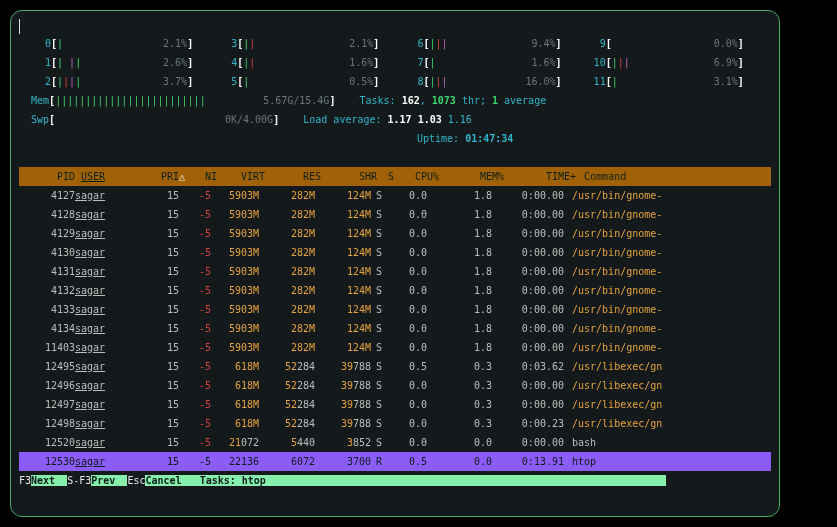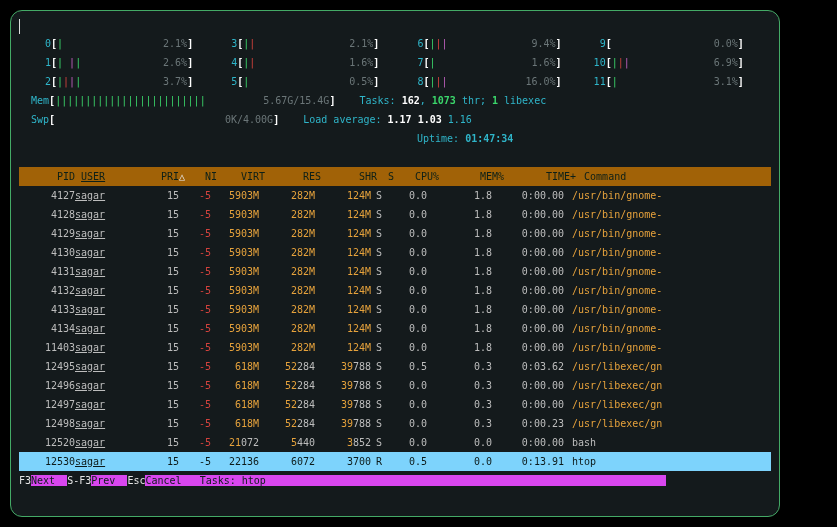--- a/index.html
+++ b/index.html
@@ -26,58 +26,58 @@
   .row{white-space:pre;display:flex;}
   .c-cyan{color:#2fb5c9;}
   .c-white{color:#e6e6e6;}
   .c-bwhite{color:#ffffff;font-weight:bold;}
   .c-green{color:#3bd66b;}
   .c-red{color:#d3423d;}
   .c-mag{color:#c060c0;}
   .c-orange{color:#e6a23c;}
   .c-dim{color:#6b7678;}
   .bg-green{background:#a16207;color:#0d2018;}
-  .bg-brown{background:#7dd3fc;color:#0d1b1a;justify-content:flex-end;}
+  .bg-brown{background:#8b5cf6;color:#0d1b1a;justify-content:flex-end;}
   .bars{letter-spacing:0;}
   .proc-line{display:flex;white-space:pre;}
   .w-pid{width:56px;text-align:right;}
   .w-user{width:56px;text-decoration:underline;}
   .w-pri{width:48px;text-align:right;}
   .w-ni{width:32px;text-align:right;}
   .w-virt{width:48px;text-align:right;}
   .w-res{width:56px;text-align:right;}
   .w-shr{width:56px;text-align:right;}
   .w-s{width:16px;text-align:center;}
   .w-cpu{width:40px;text-align:right;}
   .w-mem{width:40px;text-align:right;margin-left:25px;}
   .w-time{width:72px;text-align:right;}
   .w-cmd{flex:1;overflow:hidden;padding-left:8px;}
   .headerbar{display:flex;white-space:pre;padding-left:0;}
   .sort-ind{color:#e6e6e6;}
   .cursor{display:inline-block;width:1px;height:15px;background:#ddd;vertical-align:middle;}
   #proc-body{}
   .footer{white-space:pre;}
-  .kbox{background:#d946ef;color:#0d1b1a;}
+  .kbox{background:#86efac;color:#0d1b1a;font-weight:bold;}
 </style>
 </head>
 <body>
 
 <div class="term">
   <div class="row"><span class="cursor"></span></div>
 
   <div id="cpu-rows">
       <div class="row"><span><span class="c-cyan" style="display:inline-block;width:32px;text-align:right;">0</span><span class="c-bwhite">[</span><span class="bars" style="display:inline-block;width:100px;"><span class="c-green">|</span></span><span class="c-dim" style="display:inline-block;width:0px;"></span><span class="c-dim"> 2.1%</span><span class="c-bwhite">]</span></span><span>  </span><span><span class="c-cyan" style="display:inline-block;width:32px;text-align:right;">3</span><span class="c-bwhite">[</span><span class="bars" style="display:inline-block;width:100px;"><span class="c-green">|</span><span class="c-red">|</span></span><span class="c-dim" style="display:inline-block;width:0px;"></span><span class="c-dim"> 2.1%</span><span class="c-bwhite">]</span></span><span>  </span><span><span class="c-cyan" style="display:inline-block;width:32px;text-align:right;">6</span><span class="c-bwhite">[</span><span class="bars" style="display:inline-block;width:96px;"><span class="c-green">|</span><span class="c-red">|</span><span class="c-mag">|</span></span><span class="c-dim" style="display:inline-block;width:0px;"></span><span class="c-dim"> 9.4%</span><span class="c-bwhite">]</span></span><span>  </span><span><span class="c-cyan" style="display:inline-block;width:32px;text-align:right;">9</span><span class="c-bwhite">[</span><span class="bars" style="display:inline-block;width:96px;"></span><span class="c-dim" style="display:inline-block;width:0px;"></span><span class="c-dim"> 0.0%</span><span class="c-bwhite">]</span></span><span>  </span></div>
       <div class="row"><span><span class="c-cyan" style="display:inline-block;width:32px;text-align:right;">1</span><span class="c-bwhite">[</span><span class="bars" style="display:inline-block;width:100px;"><span class="c-green">|</span><span class="c-red"> </span><span class="c-mag">|</span><span class="c-green">|</span></span><span class="c-dim" style="display:inline-block;width:0px;"></span><span class="c-dim"> 2.6%</span><span class="c-bwhite">]</span></span><span>  </span><span><span class="c-cyan" style="display:inline-block;width:32px;text-align:right;">4</span><span class="c-bwhite">[</span><span class="bars" style="display:inline-block;width:100px;"><span class="c-green">|</span><span class="c-red">|</span></span><span class="c-dim" style="display:inline-block;width:0px;"></span><span class="c-dim"> 1.6%</span><span class="c-bwhite">]</span></span><span>  </span><span><span class="c-cyan" style="display:inline-block;width:32px;text-align:right;">7</span><span class="c-bwhite">[</span><span class="bars" style="display:inline-block;width:96px;"><span class="c-green">|</span></span><span class="c-dim" style="display:inline-block;width:0px;"></span><span class="c-dim"> 1.6%</span><span class="c-bwhite">]</span></span><span>  </span><span><span class="c-cyan" style="display:inline-block;width:32px;text-align:right;">10</span><span class="c-bwhite">[</span><span class="bars" style="display:inline-block;width:96px;"><span class="c-green">|</span><span class="c-red">|</span><span class="c-mag">|</span></span><span class="c-dim" style="display:inline-block;width:0px;"></span><span class="c-dim"> 6.9%</span><span class="c-bwhite">]</span></span><span>  </span></div>
       <div class="row"><span><span class="c-cyan" style="display:inline-block;width:32px;text-align:right;">2</span><span class="c-bwhite">[</span><span class="bars" style="display:inline-block;width:100px;"><span class="c-green">|</span><span class="c-red">|</span><span class="c-mag">|</span><span class="c-green">|</span></span><span class="c-dim" style="display:inline-block;width:0px;"></span><span class="c-dim"> 3.7%</span><span class="c-bwhite">]</span></span><span>  </span><span><span class="c-cyan" style="display:inline-block;width:32px;text-align:right;">5</span><span class="c-bwhite">[</span><span class="bars" style="display:inline-block;width:100px;"><span class="c-green">|</span></span><span class="c-dim" style="display:inline-block;width:0px;"></span><span class="c-dim"> 0.5%</span><span class="c-bwhite">]</span></span><span>  </span><span><span class="c-cyan" style="display:inline-block;width:32px;text-align:right;">8</span><span class="c-bwhite">[</span><span class="bars" style="display:inline-block;width:96px;"><span class="c-green">|</span><span class="c-red">|</span><span class="c-mag">|</span></span><span class="c-dim" style="display:inline-block;width:0px;"></span><span class="c-dim">16.0%</span><span class="c-bwhite">]</span></span><span>  </span><span><span class="c-cyan" style="display:inline-block;width:32px;text-align:right;">11</span><span class="c-bwhite">[</span><span class="bars" style="display:inline-block;width:96px;"><span class="c-green">|</span></span><span class="c-dim" style="display:inline-block;width:0px;"></span><span class="c-dim"> 3.1%</span><span class="c-bwhite">]</span></span><span>  </span></div>
     </div>
 
   <div class="row">
     <span class="c-cyan">  <span>Mem</span></span><span class="c-bwhite">[</span><span class="bars c-green" style="width:208px;display:inline-block;">|||||||||||||||||||||||||</span><span class="c-dim">5.67G/15.4G</span><span class="c-bwhite">]</span>
     <span>    </span>
-    <span class="c-cyan">Tasks: </span><span class="c-bwhite">162</span><span class="c-cyan">, </span><span class="c-green" style="font-weight:bold;">1073</span><span class="c-cyan"> thr; </span><span class="c-green" style="font-weight:bold;">1</span><span class="c-cyan"> libexec</span>
+    <span class="c-cyan">Tasks: </span><span class="c-bwhite">162</span><span class="c-cyan">, </span><span class="c-green" style="font-weight:bold;">1073</span><span class="c-cyan"> thr; </span><span class="c-green" style="font-weight:bold;">1</span><span class="c-cyan"> average</span>
   </div>
 
   <div class="row">
     <span class="c-cyan">  <span>Swp</span></span><span class="c-bwhite">[</span><span style="width:218px;display:inline-block;text-align:right;" class="c-dim">0K/4.00G</span><span class="c-bwhite">]</span>
     <span>    </span>
     <span class="c-cyan">Load average: </span><span class="c-bwhite">1.17</span><span> </span><span class="c-bwhite">1.03</span><span> </span><span class="c-cyan">1.16</span>
   </div>
 
   <div class="row">
     <span style="width:398px;display:inline-block;"></span>

